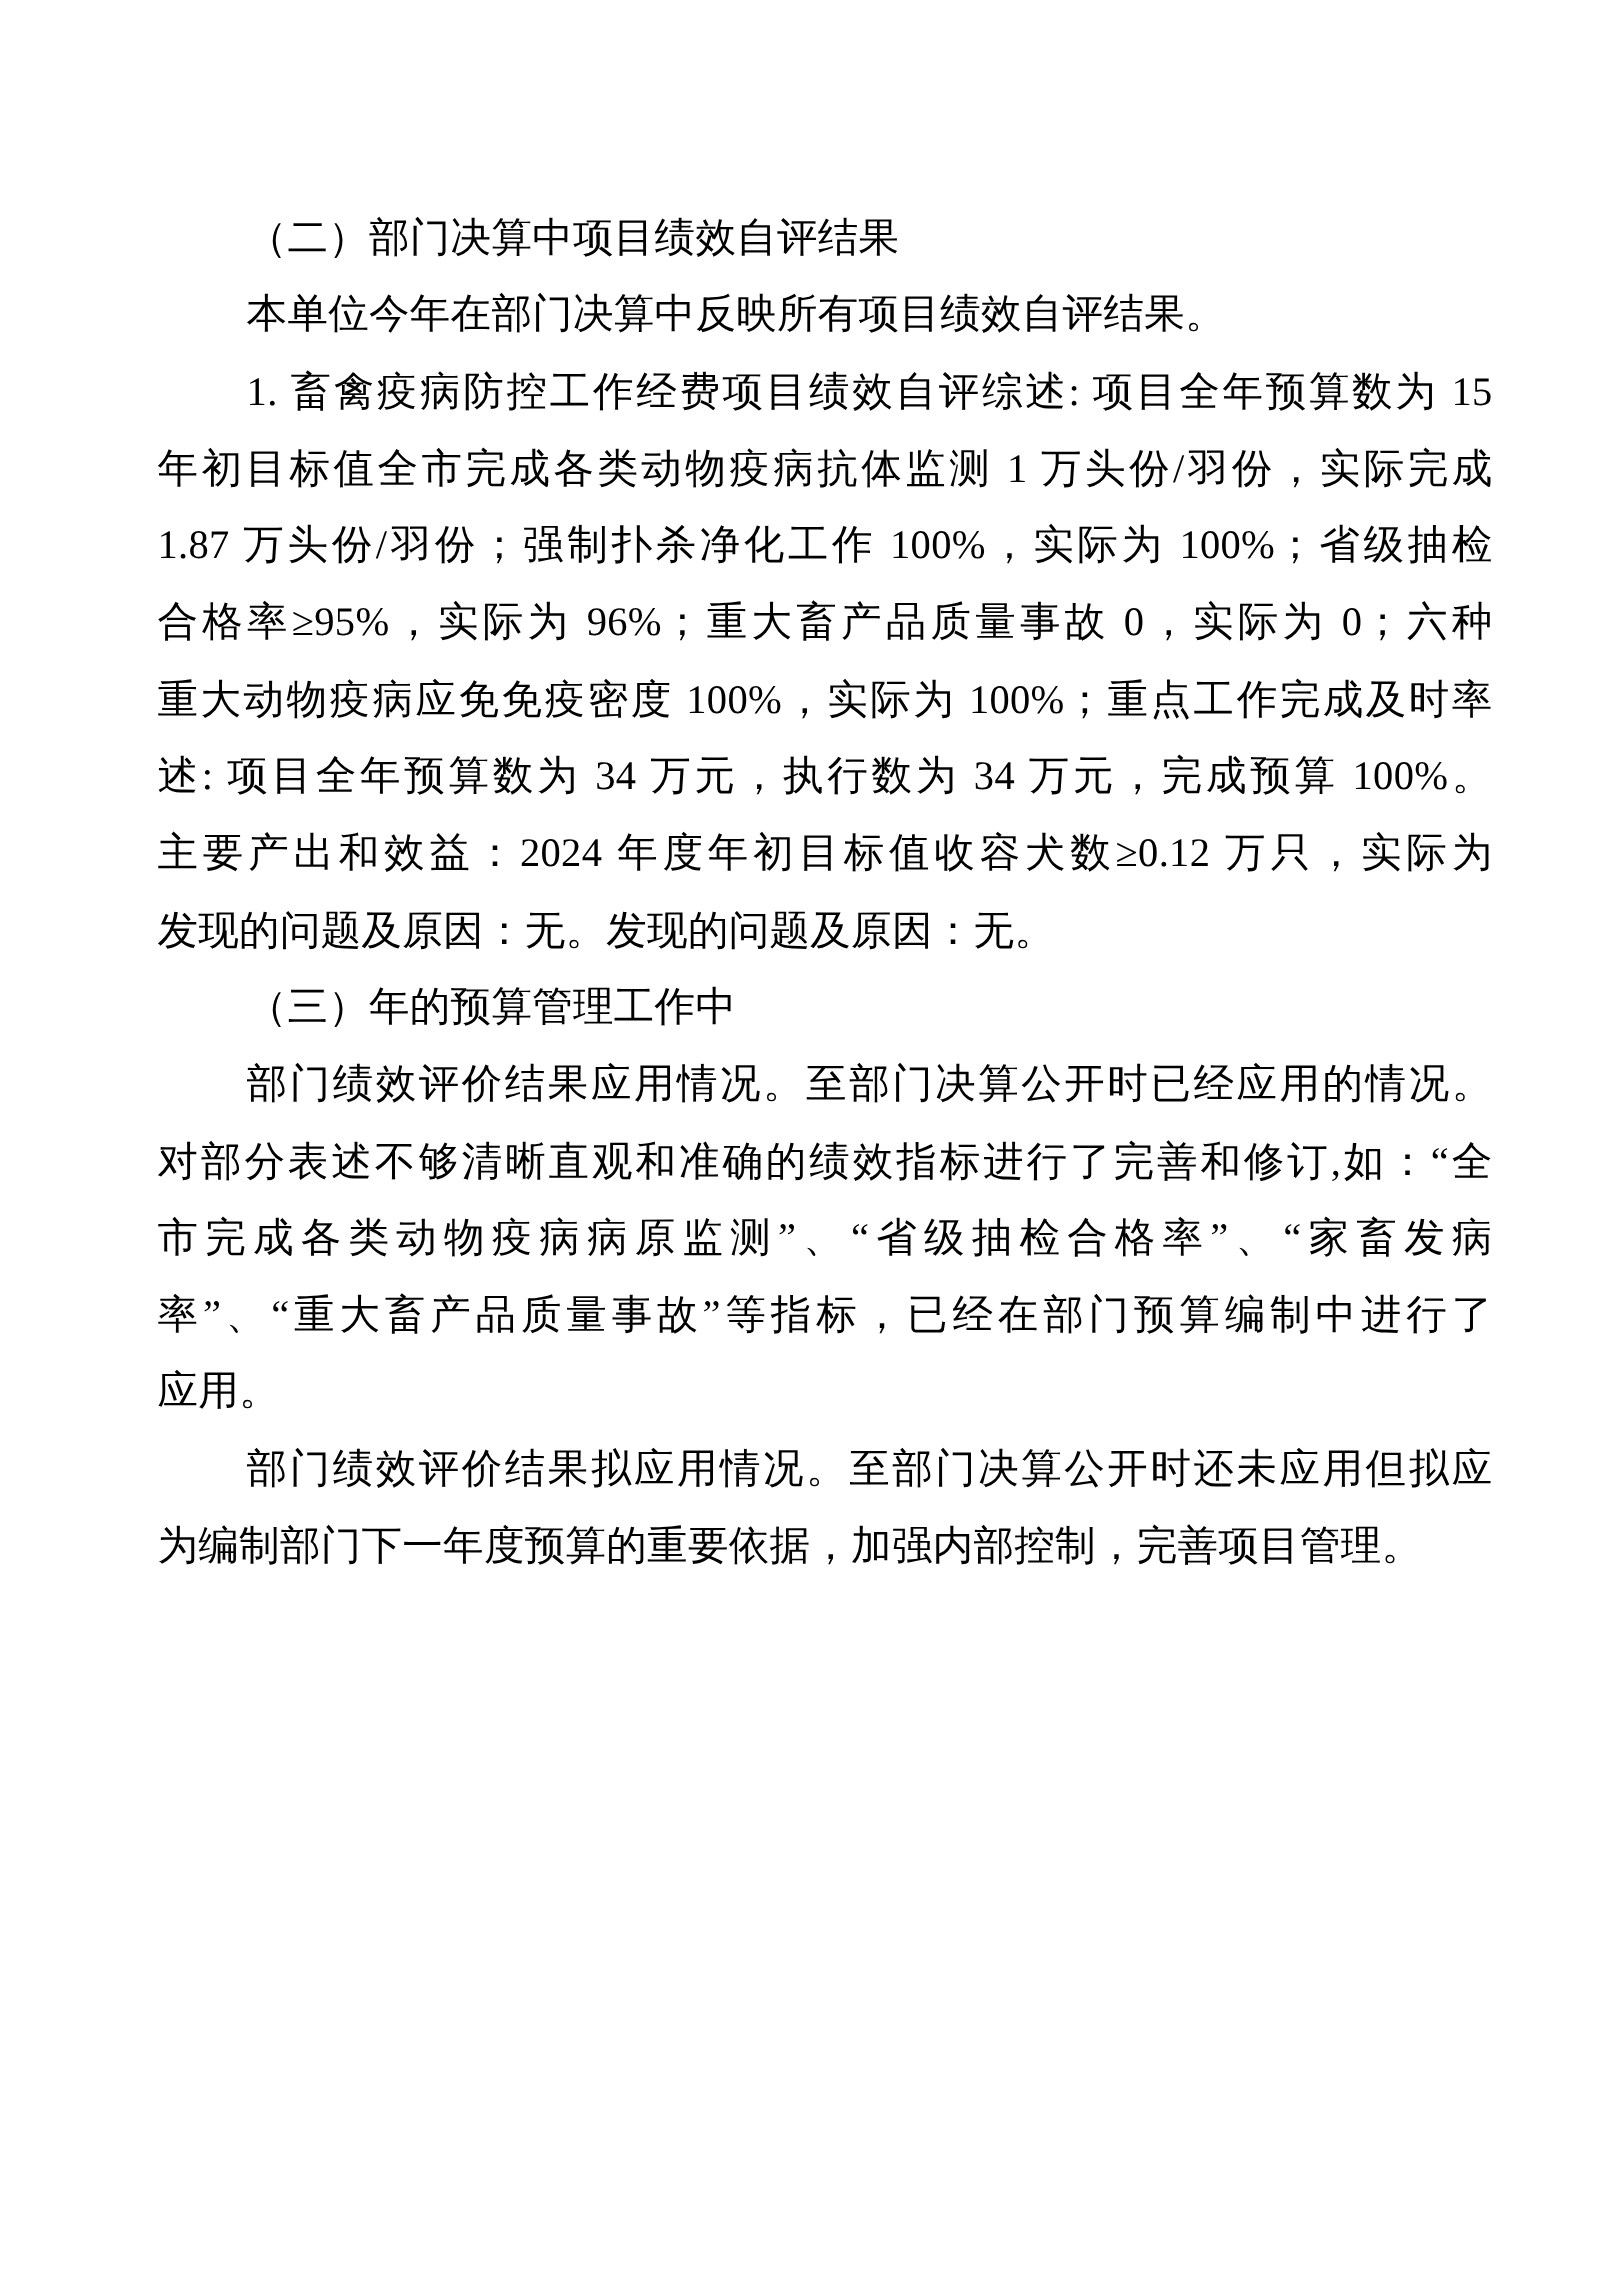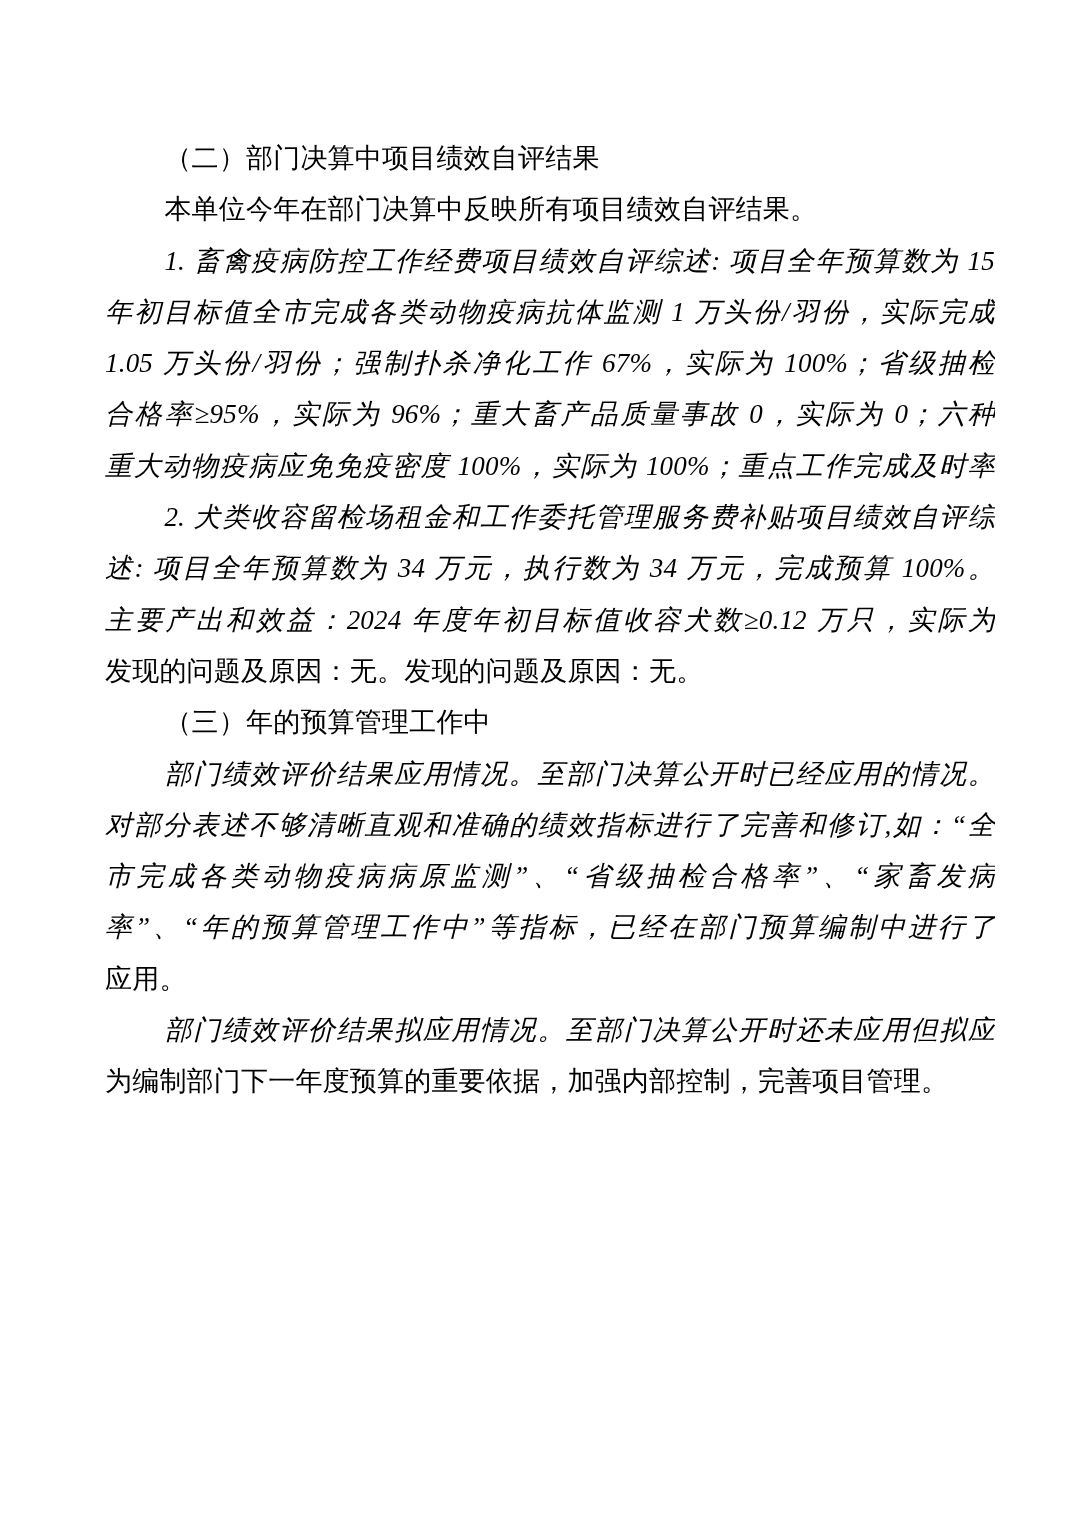--- a/index.html
+++ b/index.html
@@ -33,45 +33,43 @@
     font-size: 27px;
     line-height: 51.3px;
     height: 51.3px;
     overflow: hidden;
     text-align: justify;
     letter-spacing: 0.2px;
   }
   
   .line.fill {
     text-align-last: justify;
-    font-style: italic;
   }
   
   .line.indent {
     text-indent: 2.2em;
   }
 </style>
 </head>
 <body>
 
 <div class="doc-page">
   <div class="doc-text">
       <div class="line indent">（二）部门决算中项目绩效自评结果</div>
       <div class="line indent">本单位今年在部门决算中反映所有项目绩效自评结果。</div>
       <div class="line indent fill">1. 畜禽疫病防控工作经费项目绩效自评综述: 项目全年预算数为 15</div>
       <div class="line fill">年初目标值全市完成各类动物疫病抗体监测 1 万头份/羽份，实际完成</div>
-      <div class="line fill">1.05 万头份/羽份；强制扑杀净化工作 67%，实际为 100%；省级抽检</div>
+      <div class="line fill">1.87 万头份/羽份；强制扑杀净化工作 100%，实际为 100%；省级抽检</div>
       <div class="line fill">合格率≥95%，实际为 96%；重大畜产品质量事故 0，实际为 0；六种</div>
       <div class="line fill">重大动物疫病应免免疫密度 100%，实际为 100%；重点工作完成及时率</div>
-      <div class="line indent fill">2. 犬类收容留检场租金和工作委托管理服务费补贴项目绩效自评综</div>
       <div class="line fill">述: 项目全年预算数为 34 万元，执行数为 34 万元，完成预算 100%。</div>
       <div class="line fill">主要产出和效益：2024 年度年初目标值收容犬数≥0.12 万只，实际为</div>
       <div class="line">发现的问题及原因：无。发现的问题及原因：无。</div>
       <div class="line indent">（三）年的预算管理工作中</div>
       <div class="line indent fill">部门绩效评价结果应用情况。至部门决算公开时已经应用的情况。</div>
       <div class="line fill">对部分表述不够清晰直观和准确的绩效指标进行了完善和修订,如：“全</div>
       <div class="line fill">市完成各类动物疫病病原监测”、“省级抽检合格率”、“家畜发病</div>
-      <div class="line fill">率”、“年的预算管理工作中”等指标，已经在部门预算编制中进行了</div>
+      <div class="line fill">率”、“重大畜产品质量事故”等指标，已经在部门预算编制中进行了</div>
       <div class="line">应用。</div>
       <div class="line indent fill">部门绩效评价结果拟应用情况。至部门决算公开时还未应用但拟应</div>
       <div class="line">为编制部门下一年度预算的重要依据，加强内部控制，完善项目管理。</div>
     </div>
 </div>
 
 </body></html>

